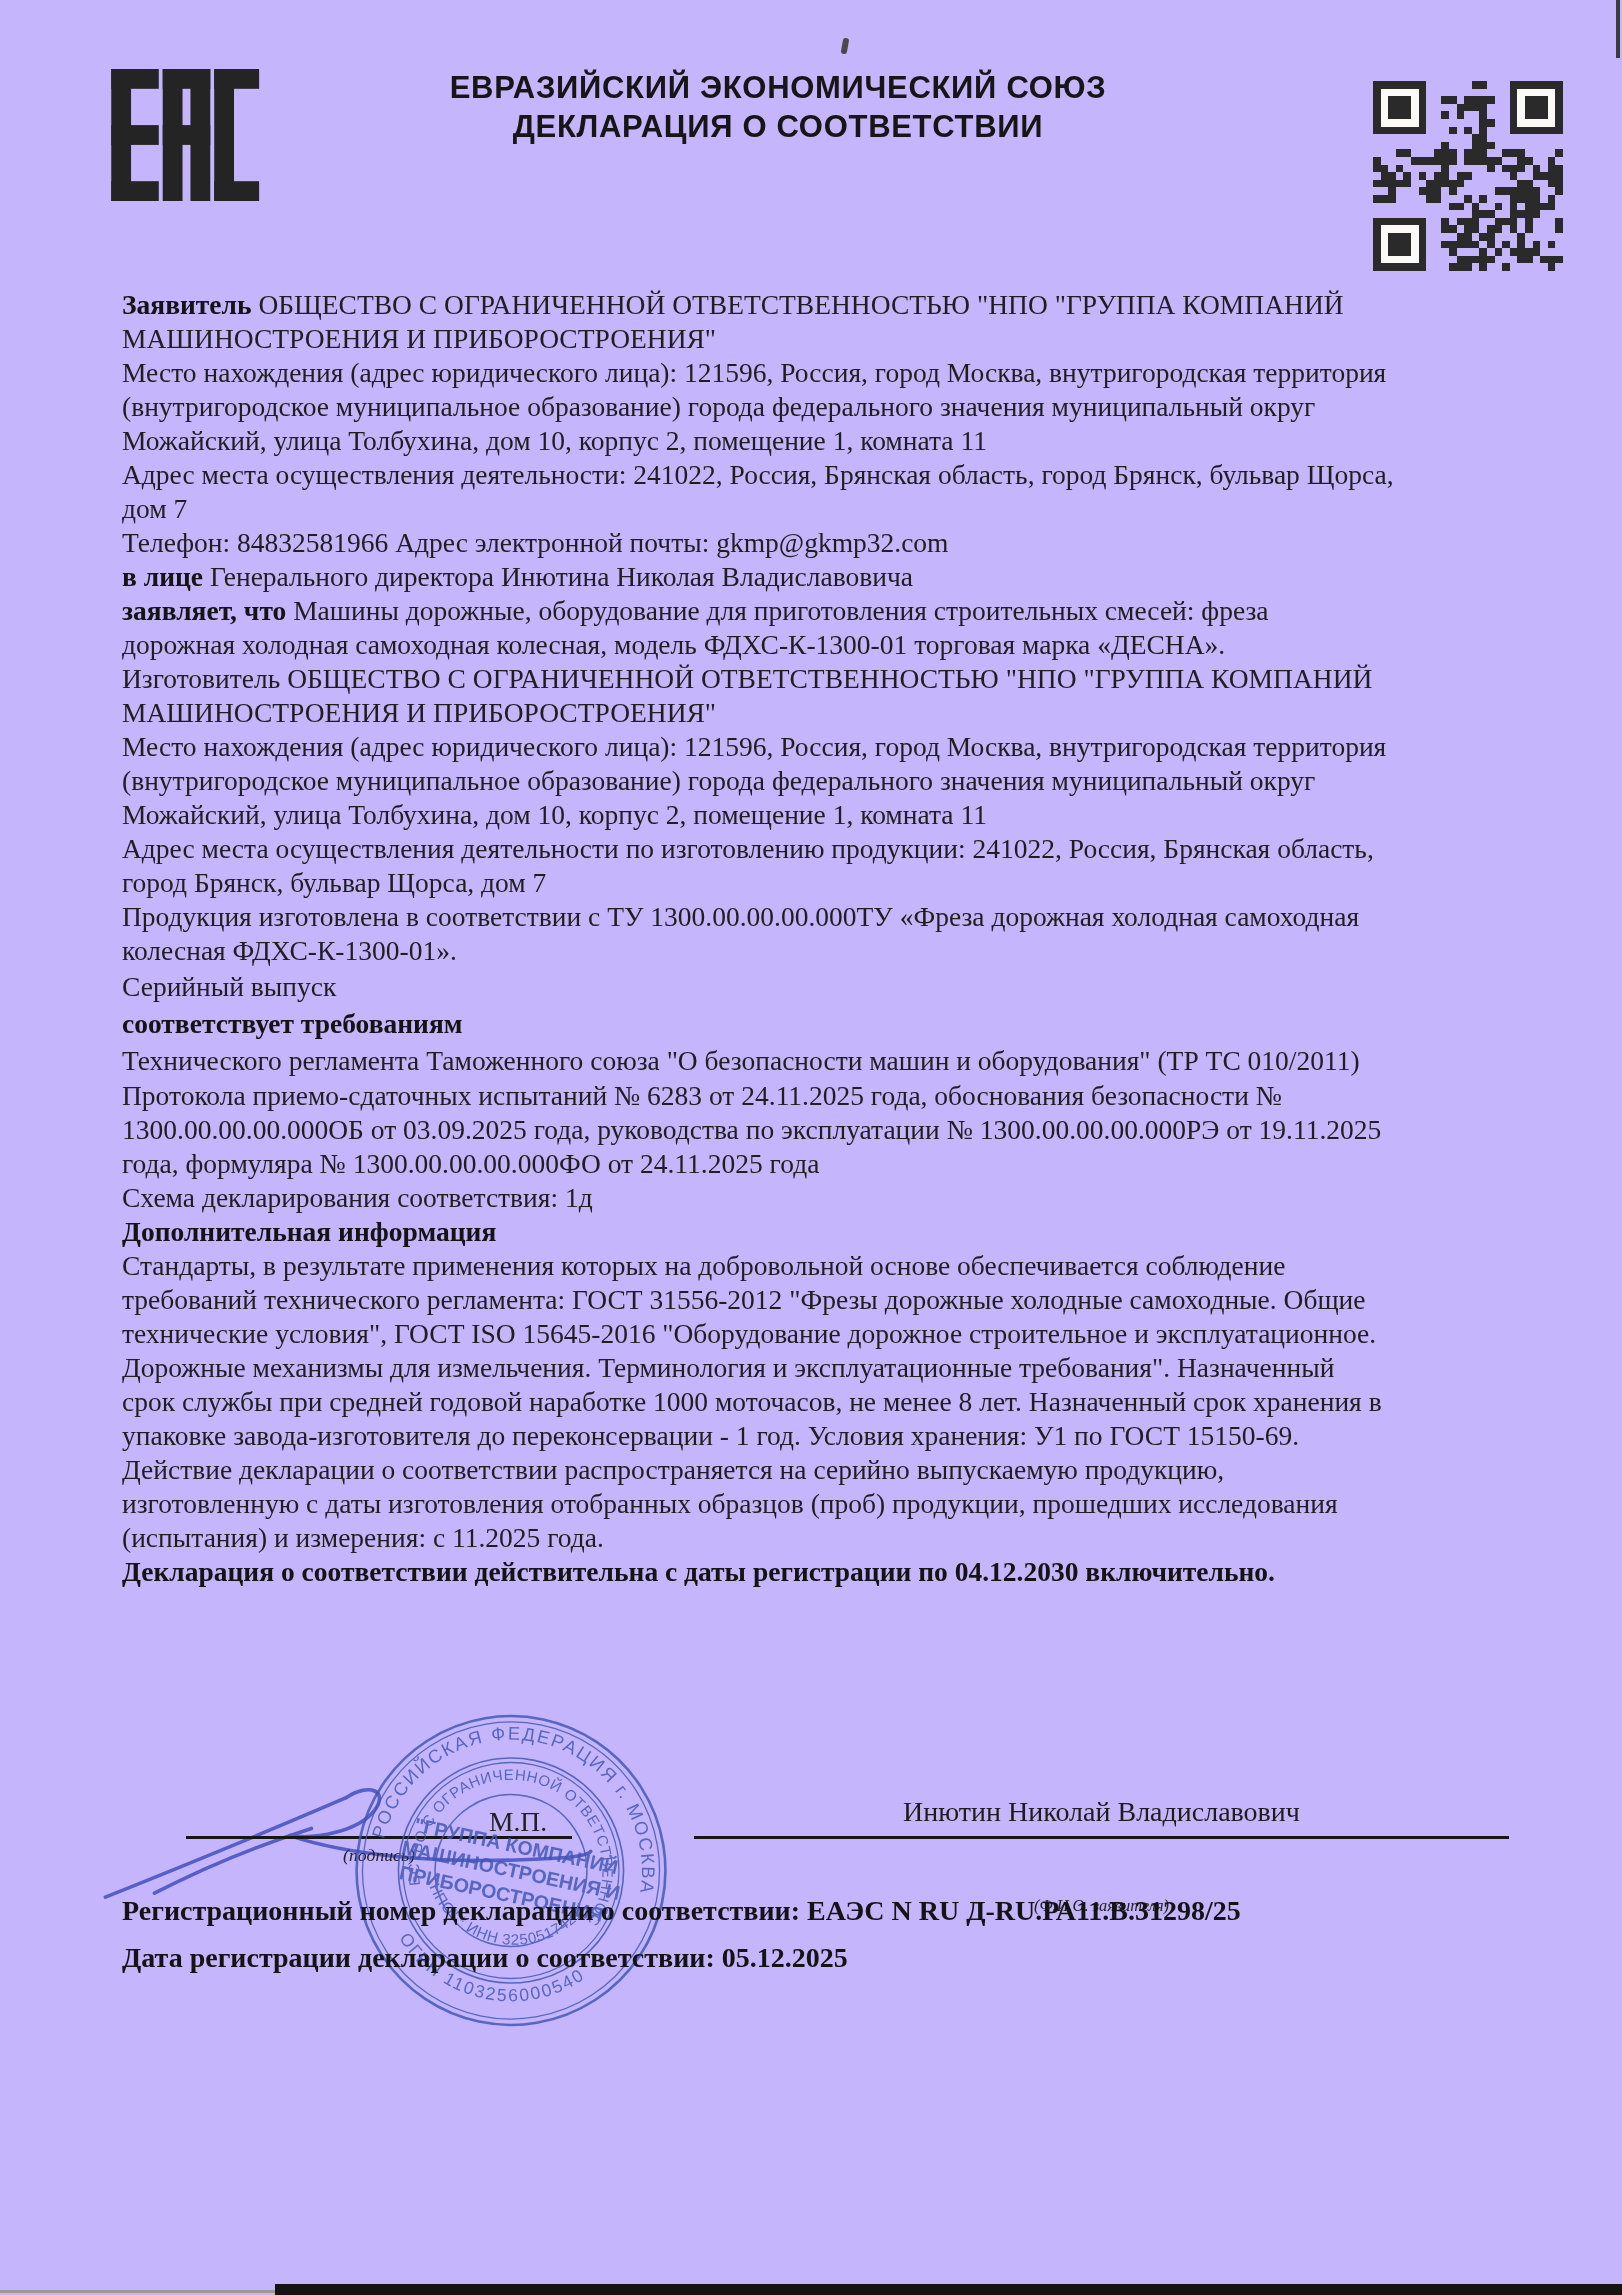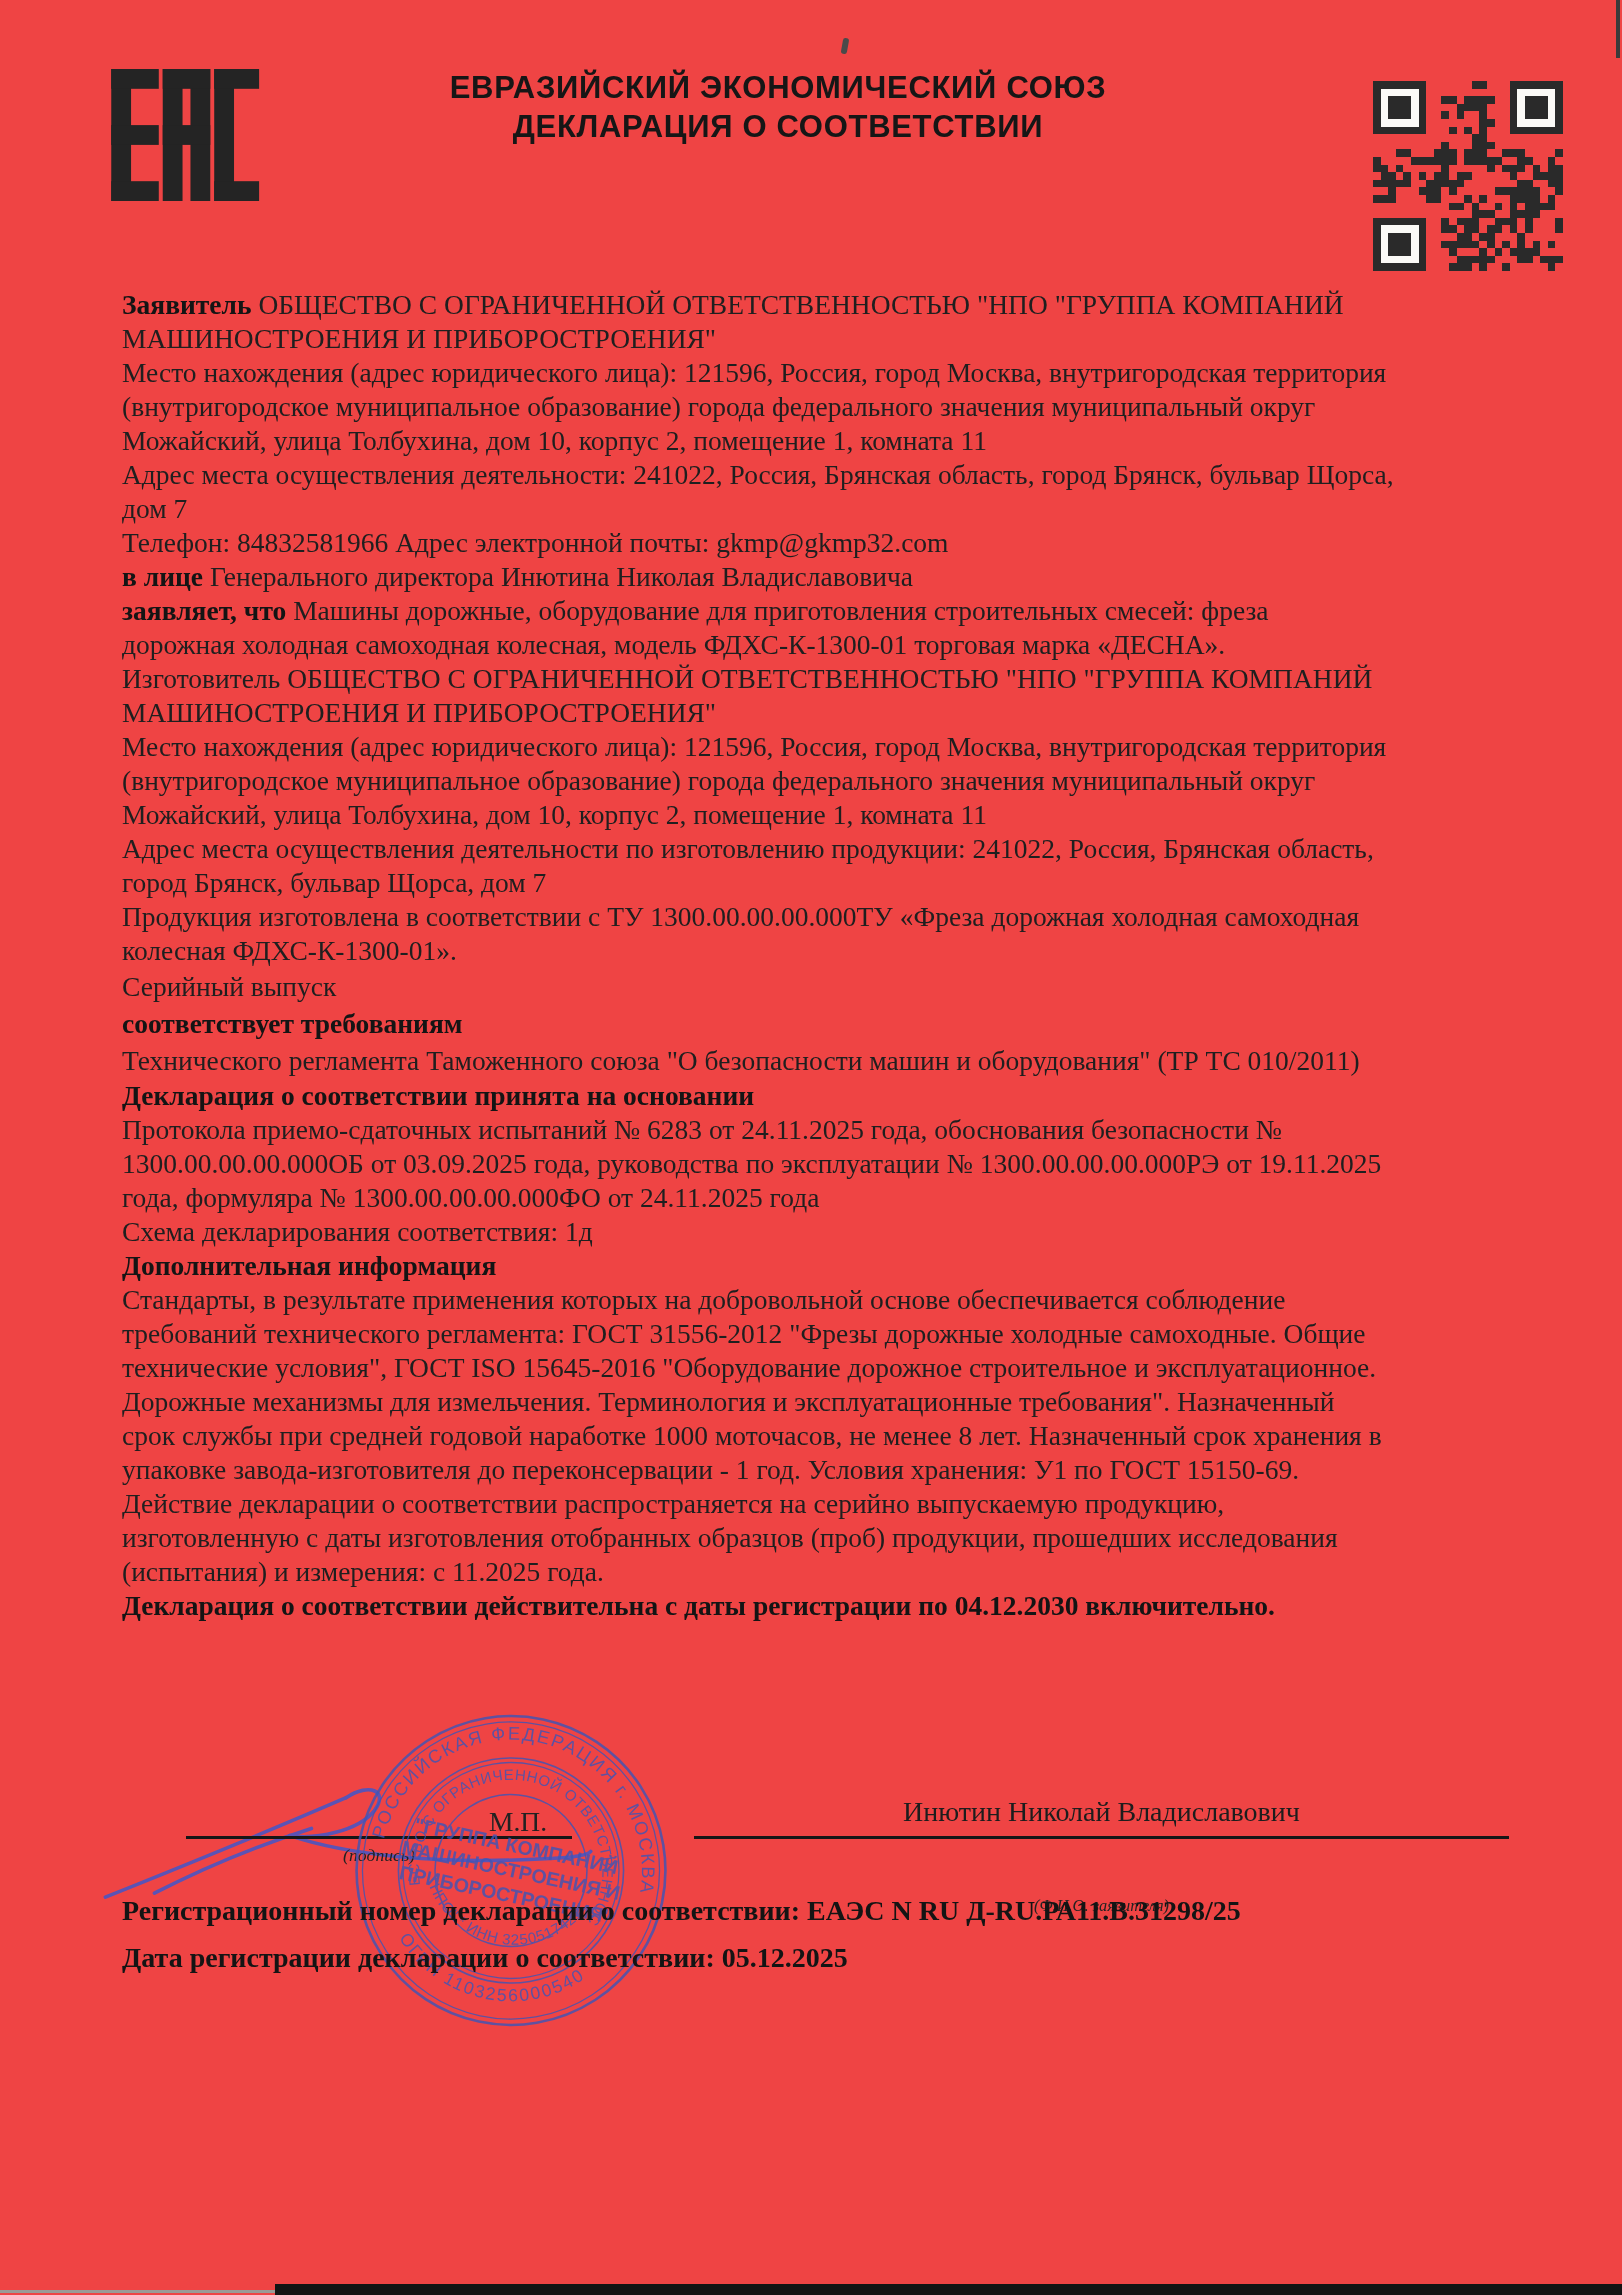--- a/index.html
+++ b/index.html
@@ -1,16 +1,16 @@
 <!DOCTYPE html>
 <html style="font-size:10.5px"><head>
 <meta charset="utf-8">
 <style>
   html,body{margin:0;padding:0;background:#e8e8e8;}
-  .page{position:relative;width:1623px;height:2295px;background:#ef4444;overflow:hidden;
+  .page{position:relative;width:1623px;height:2295px;background:#c4b5fd;overflow:hidden;
         font-family:"Liberation Serif",serif;color:#1f1f1f;}
   
   .eac-logo{position:absolute;left:111px;top:69px;width:151px;height:132px;}
   .head{position:absolute;left:222px;top:68px;width:1112px;text-align:center;
         font-family:"Liberation Sans",sans-serif;font-weight:bold;font-size:31px;
         line-height:39px;color:#161616;letter-spacing:0.7px;}
   .qr{position:absolute;left:1373px;top:81px;width:190px;height:190px;}
   
   .doc{position:absolute;left:122px;top:288px;width:1420px;font-size:27.5px;line-height:34px;}
   .doc p{margin:0;}
@@ -285,21 +285,20 @@
 Можайский, улица Толбухина, дом 10, корпус 2, помещение 1, комната 11</p>
     <p class="ln">Адрес места осуществления деятельности по изготовлению продукции: 241022, Россия, Брянская область,
 город Брянск, бульвар Щорса, дом 7</p>
     <p class="ln">Продукция изготовлена в соответствии с ТУ 1300.00.00.00.000ТУ «Фреза дорожная холодная самоходная
 колесная ФДХС-К-1300-01».</p>
 
     <p class="ln lh56">Серийный выпуск</p>
     <p class="ln lh56 b">соответствует требованиям</p>
     <p class="ln lh56">Технического регламента Таможенного союза "О безопасности машин и оборудования" (ТР ТС 010/2011)</p>
 
-    <p class="ln g52 b">Декларация о соответствии принята на основании</p>
     <p class="ln">Протокола приемо-сдаточных испытаний № 6283 от 24.11.2025 года, обоснования безопасности №
 1300.00.00.00.000ОБ от 03.09.2025 года, руководства по эксплуатации № 1300.00.00.00.000РЭ от 19.11.2025
 года, формуляра № 1300.00.00.00.000ФО от 24.11.2025 года</p>
     <p class="ln">Схема декларирования соответствия: 1д</p>
     <p class="ln g10 b">Дополнительная информация</p>
     <p class="ln">Стандарты, в результате применения которых на добровольной основе обеспечивается соблюдение
 требований технического регламента: ГОСТ 31556-2012 "Фрезы дорожные холодные самоходные. Общие
 технические условия", ГОСТ ISO 15645-2016 "Оборудование дорожное строительное и эксплуатационное.
 Дорожные механизмы для измельчения. Терминология и эксплуатационные требования". Назначенный
 срок службы при средней годовой наработке 1000 моточасов, не менее 8 лет. Назначенный срок хранения в

